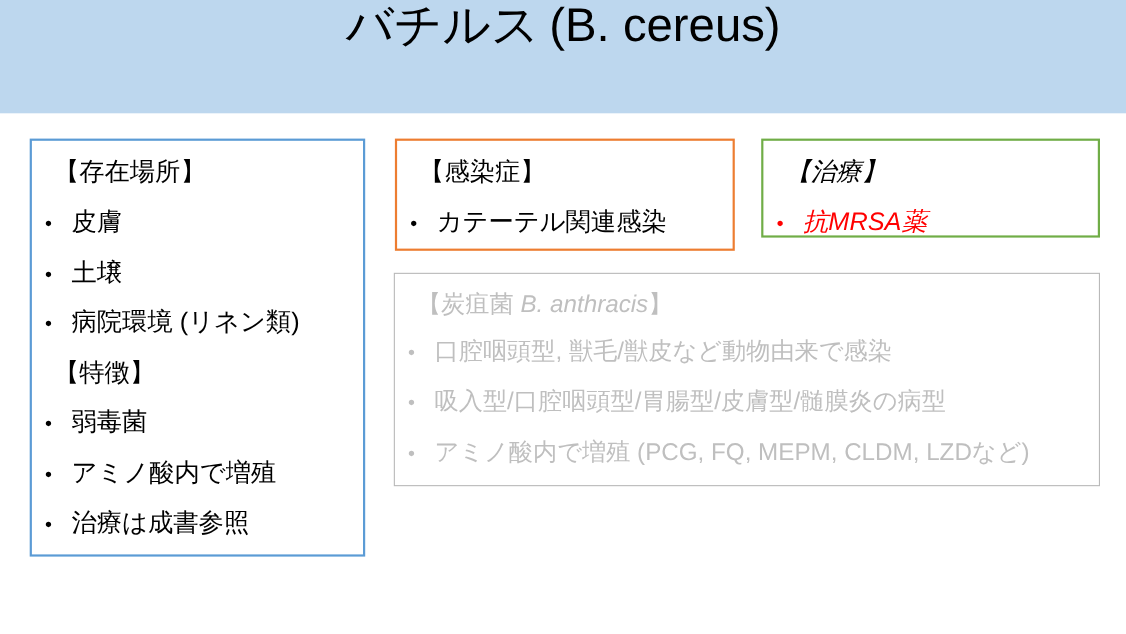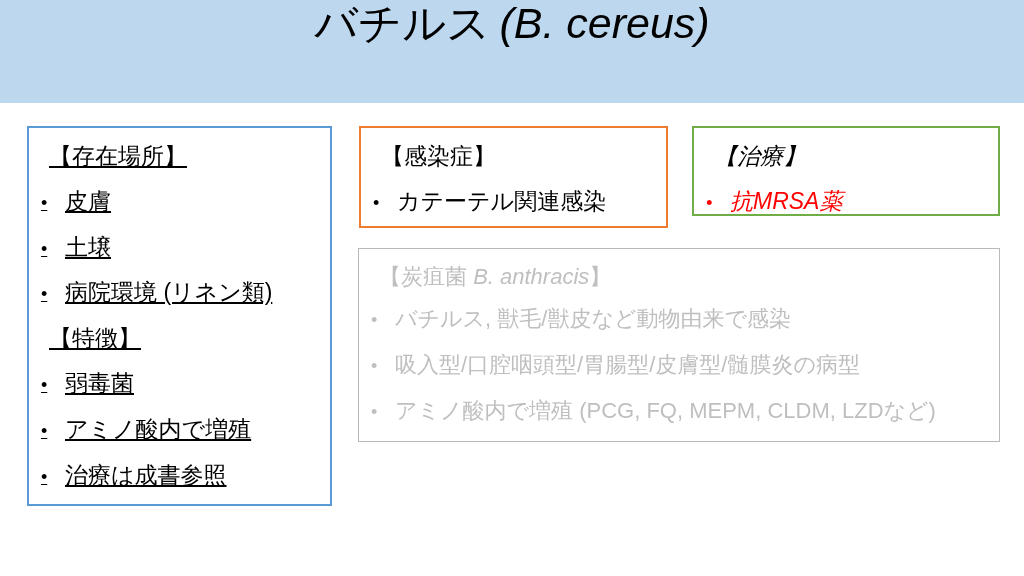--- a/index.html
+++ b/index.html
@@ -38,21 +38,20 @@
     display: flex;
     align-items: flex-start;
     justify-content: center;
     font-size: 43px;
     line-height: 1.1;
     color: #000000;
     white-space: nowrap;
     letter-spacing: 0px;
   }
   .title-text .latin {
-    font-style: italic;
     padding-left: 9px;
   }
 
   
   .box {
     position: absolute;
     background: #ffffff;
   }
 
   .box-left {
@@ -112,21 +111,21 @@
     width: 24px;
     flex: 0 0 24px;
     font-size: 18px;
     line-height: 23px;
     text-align: left;
   }
   .bullet-row .btext { display: block; }
 
   
   .box-left .heading,
-  .box-left .bullet-row { position: absolute; left: 12px; text-decoration: underline; }
+  .box-left .bullet-row { position: absolute; left: 12px; }
   .box-left .r0 { top: 17px;  left: 20px; }
   .box-left .r1 { top: 62px;  }
   .box-left .r2 { top: 108px; }
   .box-left .r3 { top: 153px; }
   .box-left .r4 { top: 199px; left: 20px; }
   .box-left .r5 { top: 244px; }
   .box-left .r6 { top: 290px; }
   .box-left .r7 { top: 336px; }
 
   
@@ -209,21 +208,21 @@
       <span class="btext">抗MRSA薬</span>
     </div>
   </div>
 
   <div class="box box-anthrax">
     <div class="heading">
       <span>【炭疽菌 </span><span class="latin">B. anthracis</span><span>】</span>
     </div>
     <div class="bullet-row g1">
       <span class="marker">•</span>
-      <span class="btext">バチルス, 獣毛/獣皮など動物由来で感染</span>
+      <span class="btext">口腔咽頭型, 獣毛/獣皮など動物由来で感染</span>
     </div>
     <div class="bullet-row g2">
       <span class="marker">•</span>
       <span class="btext">吸入型/口腔咽頭型/胃腸型/皮膚型/髄膜炎の病型</span>
     </div>
     <div class="bullet-row g3">
       <span class="marker">•</span>
       <span class="btext">アミノ酸内で増殖 (PCG, FQ, MEPM, CLDM, LZDなど)</span>
     </div>
   </div>

